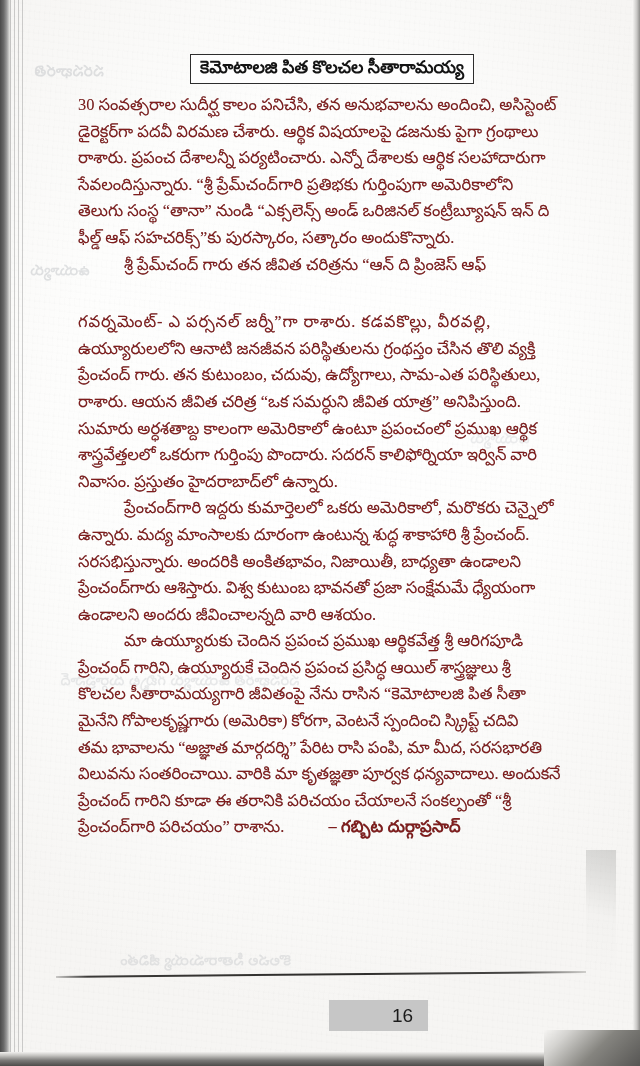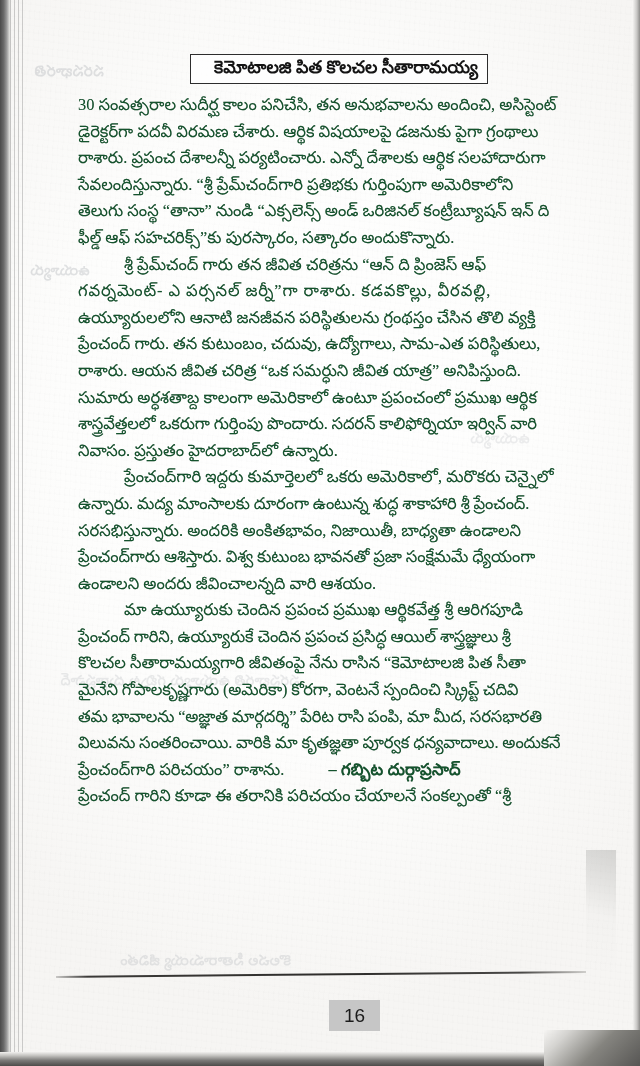--- a/index.html
+++ b/index.html
@@ -85,50 +85,50 @@
     transform: scaleX(-1);
     pointer-events: none;
     font-weight: 600;
   }
 
   
   .title-box {
     position: absolute;
     left: 190px;
     top: 54px;
-    padding: 3px 9px 5px 23px;
+    padding: 3px 9px 5px 9px;
     border: 1.6px solid #2d2d2d;
     background: rgba(255,255,255,0.72);
     color: #141414;
     font-size: 17.5px;
     line-height: 1.12;
     white-space: nowrap;
     font-weight: 600;
   }
 
   
   .body-col {
     position: absolute;
     left: 78px;
     top: 92px;
     width: 486px;
   }
   .ln {
     display: block;
-    color: #14532d;
+    color: #7f1d1d;
     font-size: 16.4px;
     line-height: 26.6px;
     height: 26.6px;
     white-space: nowrap;
     overflow: visible;
     text-shadow: 0 0 .35px rgba(0,0,0,.30);
   }
   .ln.indent { text-indent: 46px; }
   .ln.tight { letter-spacing: -.15px; }
-  .ln.loose { letter-spacing: .9px; }
+  .ln.loose { letter-spacing: .9px; margin-top: 31px; }
   .sig {
     font-weight: 700;
     letter-spacing: .2px;
   }
 
   
   .foot-rule {
     position: absolute;
     left: 56px;
     top: 976px;
@@ -145,20 +145,21 @@
     width: 51px;
     height: 31px;
     background: #c6c6c6;
     display: flex;
     align-items: center;
     justify-content: center;
     color: #1b1b1b;
     font-family: "Liberation Sans", sans-serif;
     font-size: 19px;
     font-weight: 500;
+    padding-left: 48px;
   }
 </style>
 </head>
 <body>
 
 <div class="page-scan">
 
   <div class="paper"></div>
   <div class="paper-grain"></div>
 
@@ -189,22 +190,22 @@
     <span class="ln tight">ఉన్నారు.  మద్య మాంసాలకు దూరంగా ఉంటున్న శుద్ధ శాకాహారి శ్రీ ప్రేంచంద్.</span>
     <span class="ln">సరసభిస్తున్నారు.  అందరికి అంకితభావం, నిజాయితీ, బాధ్యతా ఉండాలని</span>
     <span class="ln tight">ప్రేంచంద్‌గారు ఆశిస్తారు.  విశ్వ కుటుంబ భావనతో ప్రజా సంక్షేమమే ధ్యేయంగా</span>
     <span class="ln">ఉండాలని అందరు జీవించాలన్నది వారి ఆశయం.</span>
     <span class="ln indent">మా ఉయ్యూరుకు చెందిన ప్రపంచ ప్రముఖ ఆర్థికవేత్త శ్రీ ఆరిగపూడి</span>
     <span class="ln tight">ప్రేంచంద్ గారిని, ఉయ్యూరుకే చెందిన ప్రపంచ ప్రసిద్ధ ఆయిల్ శాస్త్రజ్ఞులు శ్రీ</span>
     <span class="ln">కొలచల సీతారామయ్యగారి జీవితంపై నేను రాసిన “కెమోటాలజి పిత సీతా</span>
     <span class="ln tight">మైనేని గోపాలకృష్ణగారు (అమెరికా) కోరగా, వెంటనే స్పందించి స్క్రిప్ట్ చదివి</span>
     <span class="ln tight">తమ భావాలను “అజ్ఞాత మార్గదర్శి” పేరిట రాసి పంపి, మా మీద, సరసభారతి</span>
     <span class="ln tight">విలువను సంతరించాయి.  వారికి మా కృతజ్ఞతా పూర్వక ధన్యవాదాలు.  అందుకనే</span>
+    <span class="ln">ప్రేంచంద్ గారిని కూడా ఈ తరానికి పరిచయం చేయాలనే సంకల్పంతో “శ్రీ</span>
     <span class="ln"><span>ప్రేంచంద్‌గారి పరిచయం” రాశాను.</span><span style="display:inline-block; width:44px;"></span><span class="sig">– గబ్బిట దుర్గాప్రసాద్</span></span>
-    <span class="ln">ప్రేంచంద్ గారిని కూడా ఈ తరానికి పరిచయం చేయాలనే సంకల్పంతో “శ్రీ</span>
   </div>
 
   <div class="foot-rule"></div>
   <div class="folio">16</div>
 
   <div class="edge-left-dark"></div>
   <div class="edge-left-lines"></div>
   <div class="edge-right-dark"></div>
   <div class="corner-fold"></div>
   <div class="edge-bottom-dark"></div>

